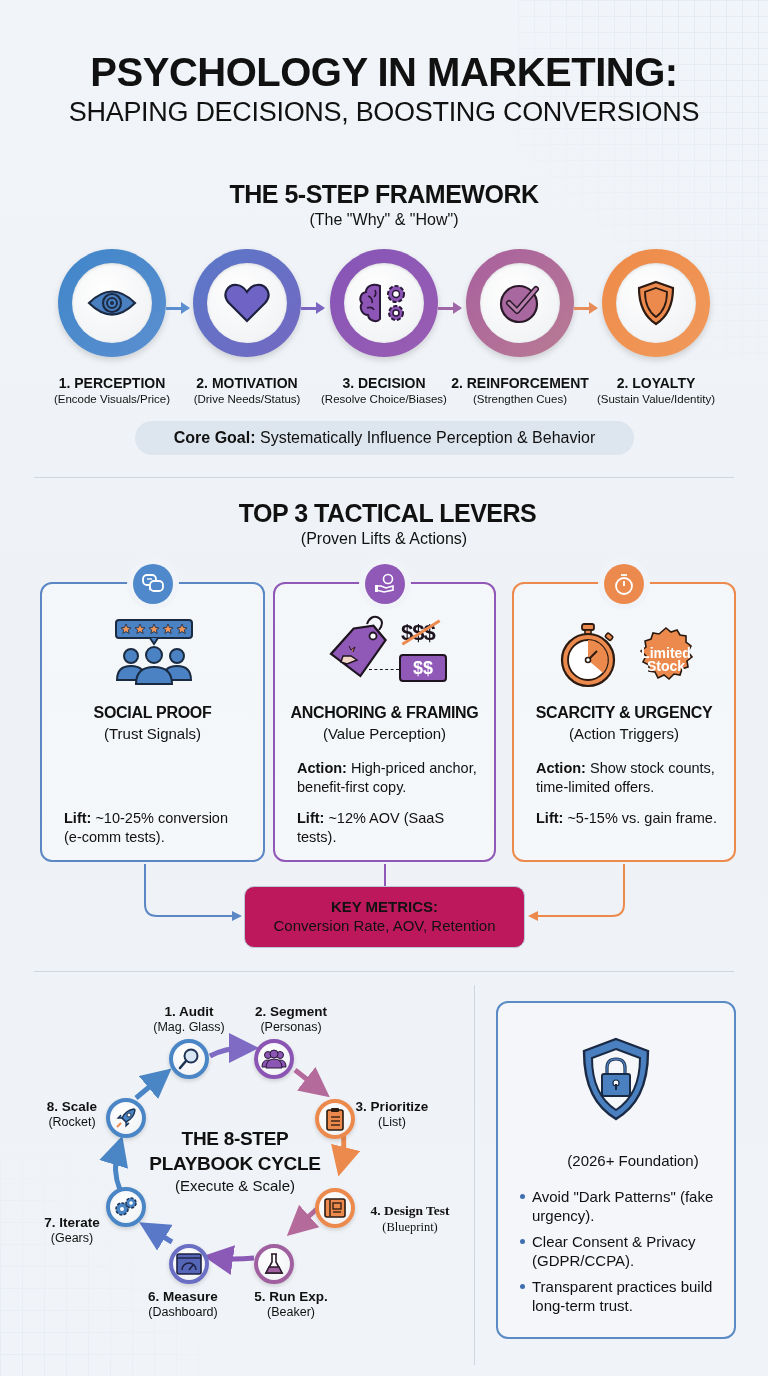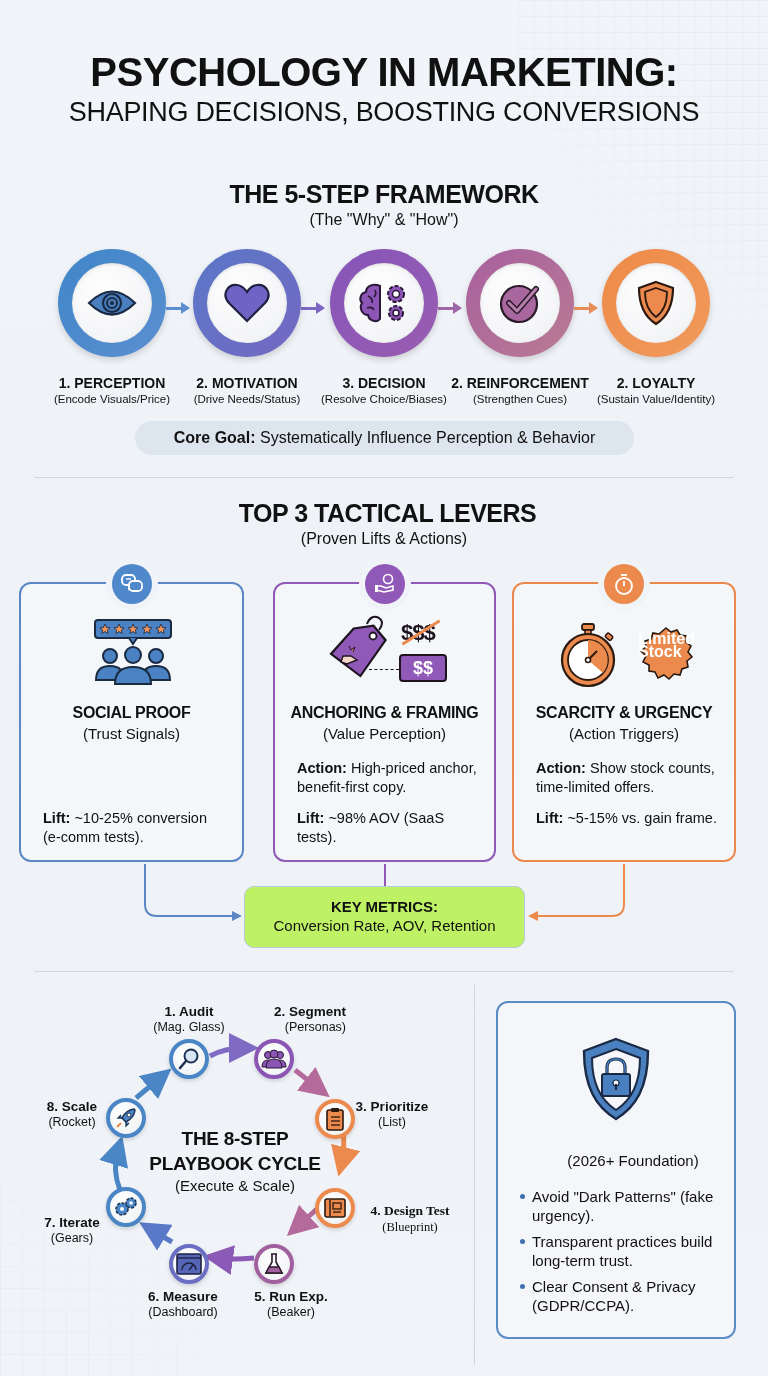--- a/index.html
+++ b/index.html
@@ -68,21 +68,21 @@
     display: flex; align-items: center; justify-content: center;
     box-shadow: 0 0 0 6px #f0f3f7;
   }
   .card .ctitle { position:absolute; top: 120px; width:100%; text-align:center; font-size: 16px; font-weight: 700; letter-spacing:-0.3px; }
   .card .csub { position:absolute; top: 141px; width:100%; text-align:center; font-size: 15px; }
   .card .ctext { position:absolute; left: 22px; right: 14px; font-size: 14.5px; line-height: 19px; }
   .card b { font-weight: 700; }
 
   .metrics {
     position: absolute; left: 244px; top: 886px; width: 281px; height: 62px;
-    background: #bef264; border: 1.5px solid #b8c9d9; border-radius: 10px;
+    background: #be185d; border: 1.5px solid #b8c9d9; border-radius: 10px;
     text-align: center; padding-top: 11px;
   }
   .metrics .t { font-size: 15px; font-weight: 700; display:block; }
   .metrics .v { font-size: 15px; display:block; margin-top: 2px; }
 
   .cyc-node {
     position: absolute; width: 40px; height: 40px; border-radius: 50%; border: 4px solid;
     background: radial-gradient(circle at 40% 35%, #ffffff 0%, #eef0f3 100%);
     display: flex; align-items: center; justify-content: center;
     box-shadow: 0 2px 4px rgba(0,0,0,0.15);
@@ -197,21 +197,21 @@
 <div class="pill">
   <b>Core Goal:</b>
     <span style="white-space:pre"> Systematically Influence Perception &amp; Behavior</span>
 </div>
 
 <div class="divider" style="top:477px;"></div>
 
 <div class="abs sec-title center" style="top:499px;padding-left:7px;">TOP 3 TACTICAL LEVERS</div>
 <div class="abs sec-sub center" style="top:530px;">(Proven Lifts &amp; Actions)</div>
 
-<div class="card" style="left:19px; width:225px; border-color:#5b87c4;">
+<div class="card" style="left:40px; width:225px; border-color:#5b87c4;">
   <div class="badge" style="background:#4f88cb;">
     <svg width="24" height="22" viewBox="0 0 24 22">
       <rect x="2" y="2" width="13" height="10" rx="4" fill="none" stroke="#fff" stroke-width="1.8"></rect>
       <path d="M9 12 L9 16 L12 13" fill="none" stroke="#fff" stroke-width="1.5"></path>
       <rect x="9" y="8" width="13" height="10" rx="4" fill="#4f88cb" stroke="#fff" stroke-width="1.8"></rect>
       <line x1="6" y1="6" x2="11" y2="6" stroke="#fff" stroke-width="1.4"></line>
     </svg>
   </div>
   <svg style="position:absolute; left:72px; top:34px;" width="80" height="68" viewBox="0 0 80 68">
     <rect x="2" y="2" width="76" height="18" rx="3" fill="#4a82c4" stroke="#1a2a40" stroke-width="2"></rect>
@@ -250,21 +250,21 @@
     <path d="M16 42 L24 42 L30 46 L20 50 L14 48 Z" fill="#f2d6c8" stroke="#1d1420" stroke-width="1.4"></path>
     <path d="M22 32 L24 36 L28 33 L26 38" fill="#ec8a4e" stroke="#1d1420" stroke-width="1"></path>
   </svg>
   <div style="position:absolute; left:126px; top:36px; font-size:22px; font-weight:700; color:#1d1420; letter-spacing:-1px;">$$$</div>
   <div style="position:absolute; left:124px; top:47px; width:44px; height:3px; background:#ec8a4e; transform:rotate(-32deg);"></div>
   <div style="position:absolute; left:124px; top:70px; width:48px; height:28px; background:#9159b7; border:2px solid #1d1420; border-radius:4px; color:#fff; font-size:18px; font-weight:700; text-align:center; line-height:24px;">$$</div>
   <div style="position:absolute; left:94px; top:85px; width:30px; border-top:1.5px dashed #1d1420;"></div>
   <div class="ctitle">ANCHORING &amp; FRAMING</div>
   <div class="csub">(Value Perception)</div>
   <div class="ctext" style="top:175px;"><b>Action:</b><span style="white-space:pre-wrap"> High-priced anchor, benefit-first copy.</span></div>
-  <div class="ctext" style="top:225px;"><b>Lift:</b><span style="white-space:pre-wrap"> ~98% AOV (SaaS tests).</span></div>
+  <div class="ctext" style="top:225px;"><b>Lift:</b><span style="white-space:pre-wrap"> ~12% AOV (SaaS tests).</span></div>
 </div>
 
 <div class="card" style="left:512px; width:224px; border-color:#ec8a4e;">
   <div class="badge" style="background:#ec8a4e;">
     <svg width="22" height="24" viewBox="0 0 22 24">
       <circle cx="11" cy="14" r="8" fill="none" stroke="#fff" stroke-width="1.8"></circle>
       <line x1="11" y1="14" x2="11" y2="9" stroke="#fff" stroke-width="1.8"></line>
       <line x1="8" y1="3" x2="14" y2="3" stroke="#fff" stroke-width="1.8"></line>
     </svg>
   </div>
@@ -275,21 +275,21 @@
     <circle cx="30" cy="38" r="26" fill="#ec8a4e" stroke="#2a1a10" stroke-width="2.2"></circle>
     <circle cx="30" cy="38" r="20" fill="#fff" stroke="#2a1a10" stroke-width="1.8"></circle>
     <path d="M30 38 L30 18 A20 20 0 0 1 45 51 Z" fill="#ec8a4e"></path>
     <line x1="30" y1="38" x2="39" y2="29" stroke="#2a1a10" stroke-width="2"></line>
     <circle cx="30" cy="38" r="2.5" fill="#fff" stroke="#2a1a10" stroke-width="1.6"></circle>
   </svg>
   <div style="position:absolute; left:124px; top:42px; width:56px; height:56px;">
     <svg width="56" height="56" viewBox="0 0 56 56" style="position:absolute; left:0; top:0;">
       <path d="M28 2 L33 6 L39 4 L42 9 L48 10 L48 16 L53 20 L50 26 L54 31 L49 35 L50 41 L44 43 L42 49 L36 48 L31 53 L26 49 L20 52 L17 46 L11 45 L11 39 L5 36 L8 30 L3 25 L8 21 L7 15 L13 13 L15 7 L21 8 Z" fill="#ec8a4e" stroke="#2a1a10" stroke-width="1.6"></path>
     </svg>
-    <div style="position:absolute; top:6px; width:56px; text-align:left; color:#fff; font-size:16px; font-weight:700; line-height:13px;">
+    <div style="position:absolute; top:21px; width:56px; text-align:center; color:#fff; font-size:14px; font-weight:700; line-height:13px;">
       <span style="display:block">Limited</span>
       <span style="display:block">Stock</span>
     </div>
   </div>
   <div class="ctitle">SCARCITY &amp; URGENCY</div>
   <div class="csub">(Action Triggers)</div>
   <div class="ctext" style="top:175px;"><b>Action:</b><span style="white-space:pre-wrap"> Show stock counts, time-limited offers.</span></div>
   <div class="ctext" style="top:225px;"><b>Lift:</b><span style="white-space:pre-wrap"> ~5-15% vs. gain frame.</span></div>
 </div>
 
@@ -400,21 +400,21 @@
       <circle cx="15" cy="9" r="2" fill="#fff" stroke="#1e3454" stroke-width="1"></circle>
       <path d="M8 12 L4 12 L7 9 M12 16 L12 20 L15 17" fill="#4a86c5" stroke="#1e3454" stroke-width="1.3"></path>
       <path d="M7 17 L3 21" stroke="#ec8a4e" stroke-width="2"></path>
     </svg>
 </div>
 
 <div class="cyc-label" style="left:134px; top:1004px; width:110px;">
     <span class="n">1. Audit</span>
     <span class="d">(Mag. Glass)</span>
   </div>
-<div class="cyc-label" style="left:236px; top:1004px; width:110px;text-align:right;">
+<div class="cyc-label" style="left:236px; top:1004px; width:110px;">
     <span class="n">2. Segment</span>
     <span class="d">(Personas)</span>
   </div>
 <div class="cyc-label" style="left:352px; top:1099px; width:80px;">
     <span class="n">3. Prioritize</span>
     <span class="d">(List)</span>
   </div>
 <div class="cyc-label" style="left:358px; top:1203px; width:104px;font-family:Liberation Serif, serif;">
     <span class="n">4. Design Test</span>
     <span class="d">(Blueprint)</span>
@@ -448,16 +448,16 @@
     <path d="M36 12 L60 21 C60 49 50 64 36 73 C22 64 12 49 12 21 Z" fill="#f5f7fa" stroke="#1a2a44" stroke-width="2"></path>
     <path d="M27 38 L27 31 Q27 22 36 22 Q45 22 45 31 L45 38" fill="none" stroke="#1a2a44" stroke-width="3.2"></path>
     <path d="M27 38 L27 31 Q27 22 36 22 Q45 22 45 31 L45 38" fill="none" stroke="#4a7fc0" stroke-width="1.4"></path>
     <rect x="22" y="37" width="28" height="22" rx="2" fill="#4a7fc0" stroke="#1a2a44" stroke-width="2"></rect>
     <circle cx="36" cy="46" r="3" fill="#f5f7fa" stroke="#1a2a44" stroke-width="1.2"></circle>
     <rect x="35" y="47" width="2" height="6" fill="#1a2a44"></rect>
   </svg>
   <div class="s">(2026+ Foundation)</div>
   <ul>
     <li>Avoid "Dark Patterns" (fake urgency).</li>
+    <li>Clear Consent &amp; Privacy (GDPR/CCPA).</li>
     <li>Transparent practices build long-term trust.</li>
-    <li>Clear Consent &amp; Privacy (GDPR/CCPA).</li>
   </ul>
 </div>
 
 </body></html>

